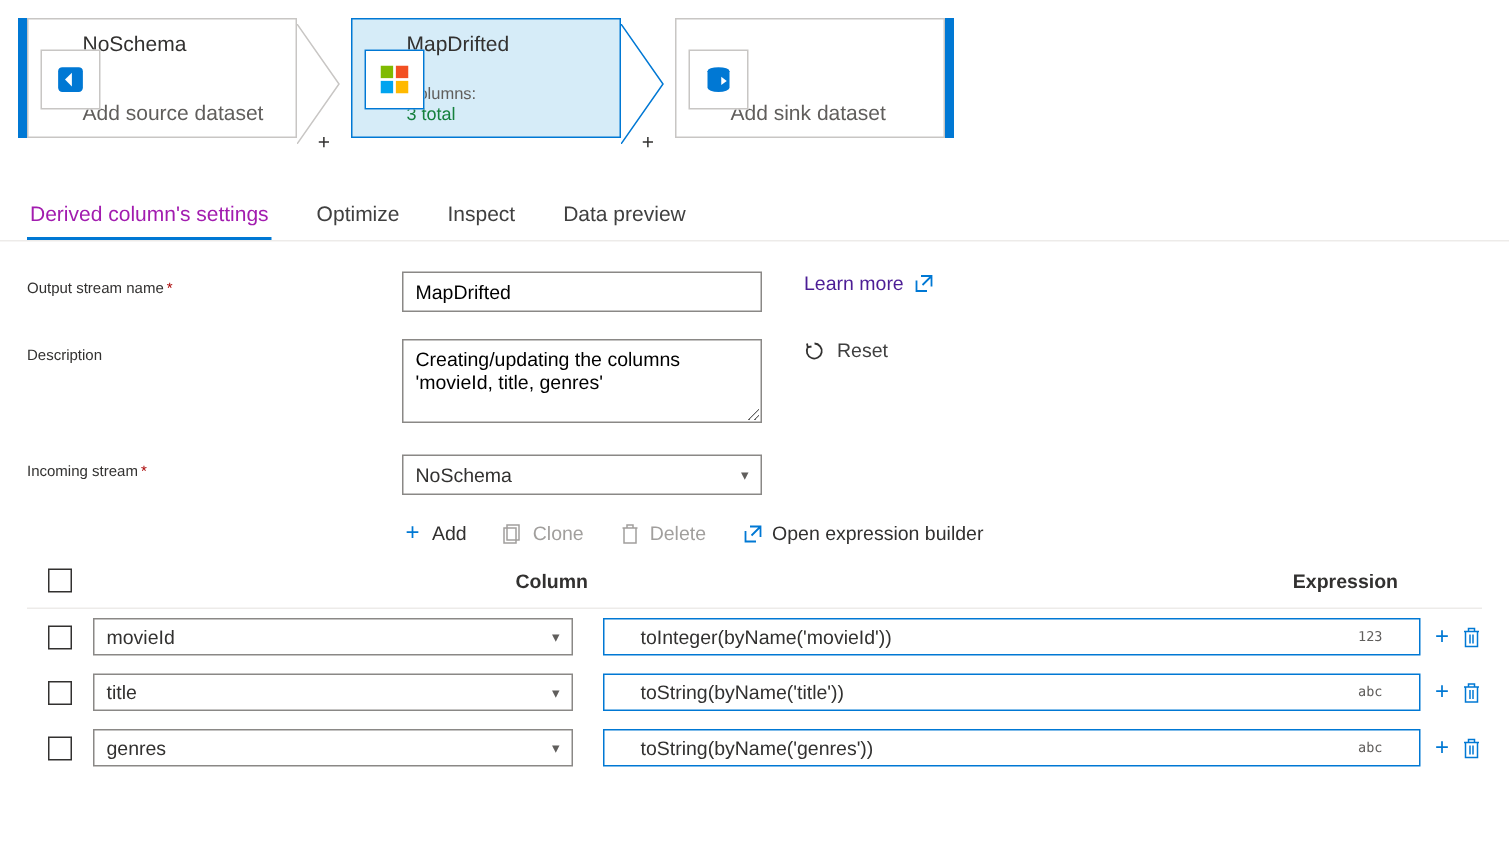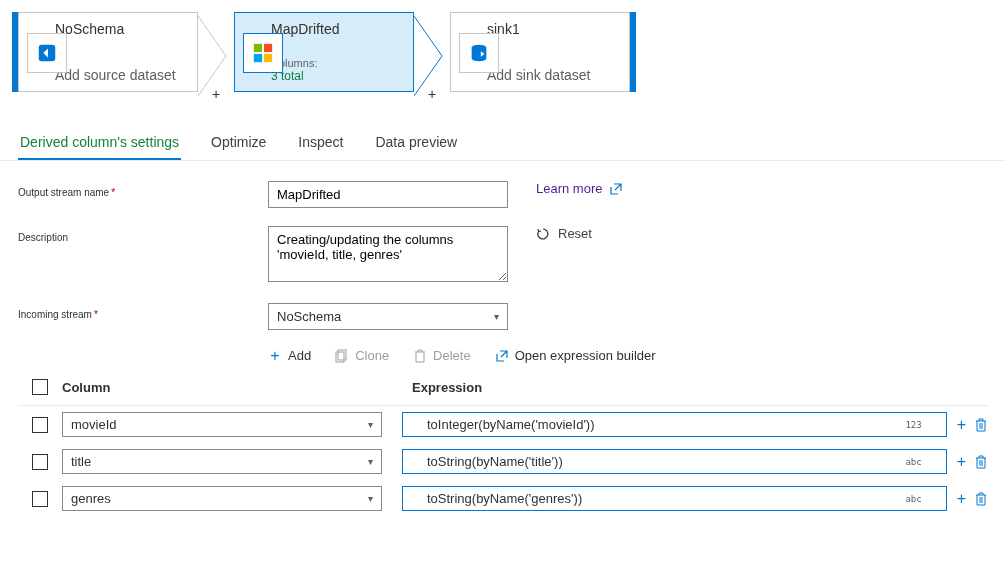--- a/index.html
+++ b/index.html
@@ -20,21 +20,21 @@
 .chevron { width: 36px; display: flex; align-items: flex-end; justify-content: center; position: relative; }
 .chevron svg { width: 36px; height: 80px; }
 .plus-mark { position: absolute; bottom: -6px; left: 50%; transform: translateX(-50%); font-size: 14px; color: #323130; }
 .node-right-bar { width: 6px; background: #0078d4; }
 
 .icon-svg { width: 22px; height: 22px; }
 
 
 .tabs { display: flex; border-bottom: 1px solid #edebe9; padding: 0 18px; margin-top: 24px; gap: 28px; }
 .tab { padding: 10px 2px 8px 2px; font-size: 14px; color: #404040; cursor: pointer; border-bottom: 2px solid transparent; }
-.tab.active { color: #15803d; border-bottom-color: #0078d4; }
+.tab.active { color: #a21caf; border-bottom-color: #0078d4; }
 
 
 .form-area { padding: 20px 18px 10px 18px; }
 .form-row { display: flex; margin-bottom: 18px; align-items: flex-start; }
 .form-label { width: 250px; font-size: 10px; padding-top: 6px; }
 .req { color: #a80000; margin-left: 2px; }
 .form-field { width: 240px; }
 .form-field input, .form-field textarea, .form-field .select-box {
   width: 100%; border: 1px solid #8a8886; padding: 5px 8px; font-size: 13px; font-family: inherit; background:#fff;
 }
@@ -47,21 +47,21 @@
 .cols-toolbar { display: flex; gap: 24px; margin-left: 250px; margin-bottom: 10px; align-items: center; }
 .tb-btn { display: flex; align-items: center; gap: 6px; font-size: 13px; color: #323130; cursor: pointer; }
 .tb-btn.disabled { color: #a19f9d; }
 .tb-btn .tb-icon { width: 14px; height: 14px; display:inline-flex; align-items:center; justify-content:center; }
 
 
 .cols-section { display: flex; }
 .cols-label { width: 250px; font-size: 13px; padding-top: 10px; }
 .cols-label .info-icon { font-size: 10px; border:1px solid #a19f9d; border-radius:50%; width:12px; height:12px; display:inline-flex; align-items:center; justify-content:center; margin-left:4px; color:#605e5c; position:relative; top:-2px; }
 .cols-table { flex: 1; }
-.cols-header { display: flex; border-bottom: 1px solid #edebe9; padding: 6px 0 10px 0; align-items:center; }
+.cols-header { display: flex; border-bottom: 1px solid #edebe9; padding: 6px 0 10px 0; align-items:center;text-align:right; }
 .cols-header .th { font-weight: 600; font-size: 13px; }
 .check-col { width: 44px; display:flex; justify-content:center; }
 .column-col { width: 330px; }
 .expr-col { flex: 1; margin-left: 20px; }
 .row-actions-col { width: 56px; }
 .cols-row { display: flex; align-items: center; padding: 6px 0; }
 .checkbox { width: 16px; height: 16px; border: 1px solid #323130; background:#fff; cursor:pointer; }
 .col-input { display:flex; align-items:center; justify-content:space-between; border:1px solid #8a8886; padding:4px 8px; font-size:13px; cursor:pointer; background:#fff; width: 320px; }
 .expr-input { display:flex; align-items:center; justify-content:space-between; border:1px solid #0078d4; padding:4px 24px; font-size:13px; cursor:pointer; background:#fff; flex:1; margin-left:20px; }
 .expr-input .type-badge { font-size: 9px; color: #605e5c; font-family: monospace; }
@@ -123,21 +123,20 @@
 
   <div class="flow-node">
     <div class="node-body" style="position:relative;">
       <div class="node-icon-box" style="left:8px; position:absolute;">
         <svg class="icon-svg" viewBox="0 0 24 24">
             <ellipse cx="12" cy="6" rx="8" ry="3" fill="#0078d4"></ellipse>
             <path d="M4 6 L4 18 A8 3 0 0 0 20 18 L20 6" fill="#0078d4"></path>
             <path d="M14 10 L14 16 L18 13 Z" fill="#fff"></path>
           </svg>
       </div>
-      <div class="node-title">sink1</div>
       <div class="node-sub">Add sink dataset</div>
     </div>
     <div class="node-right-bar"></div>
   </div>
 </div>
 
 <div class="tabs">
   <div class="tab active">Derived column's settings</div>
   <div class="tab">Optimize</div>
   <div class="tab">Inspect</div>

